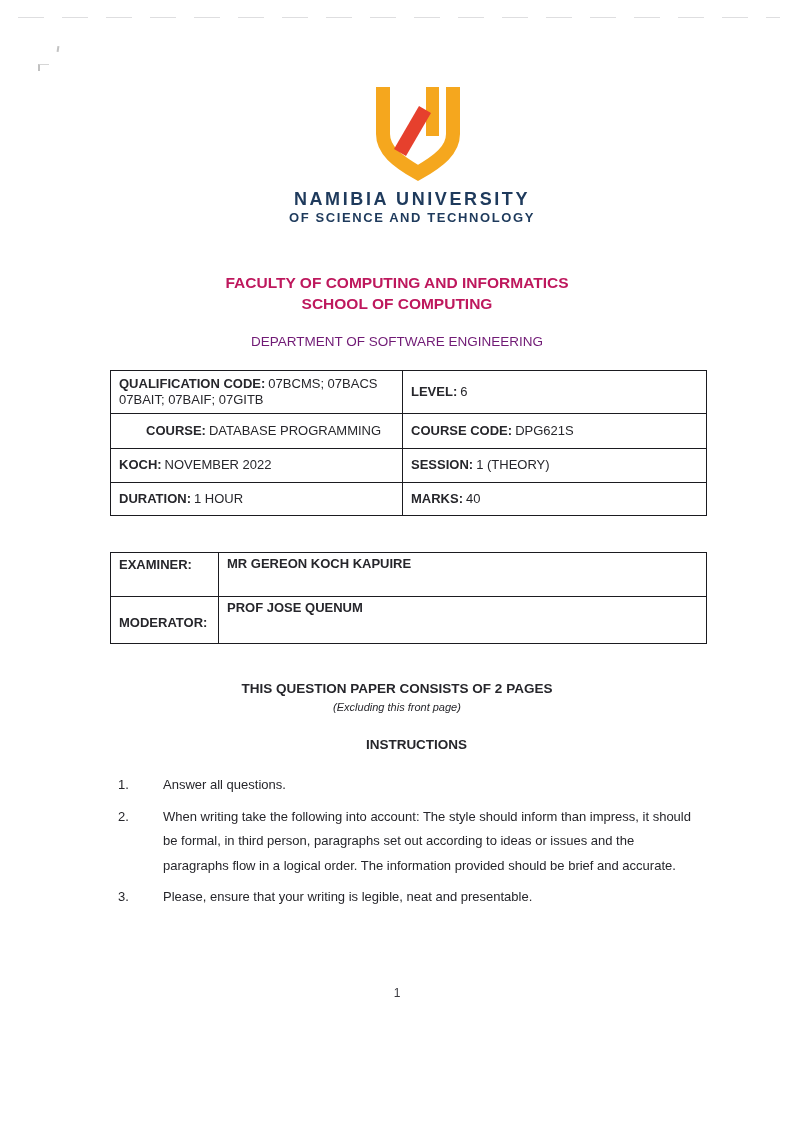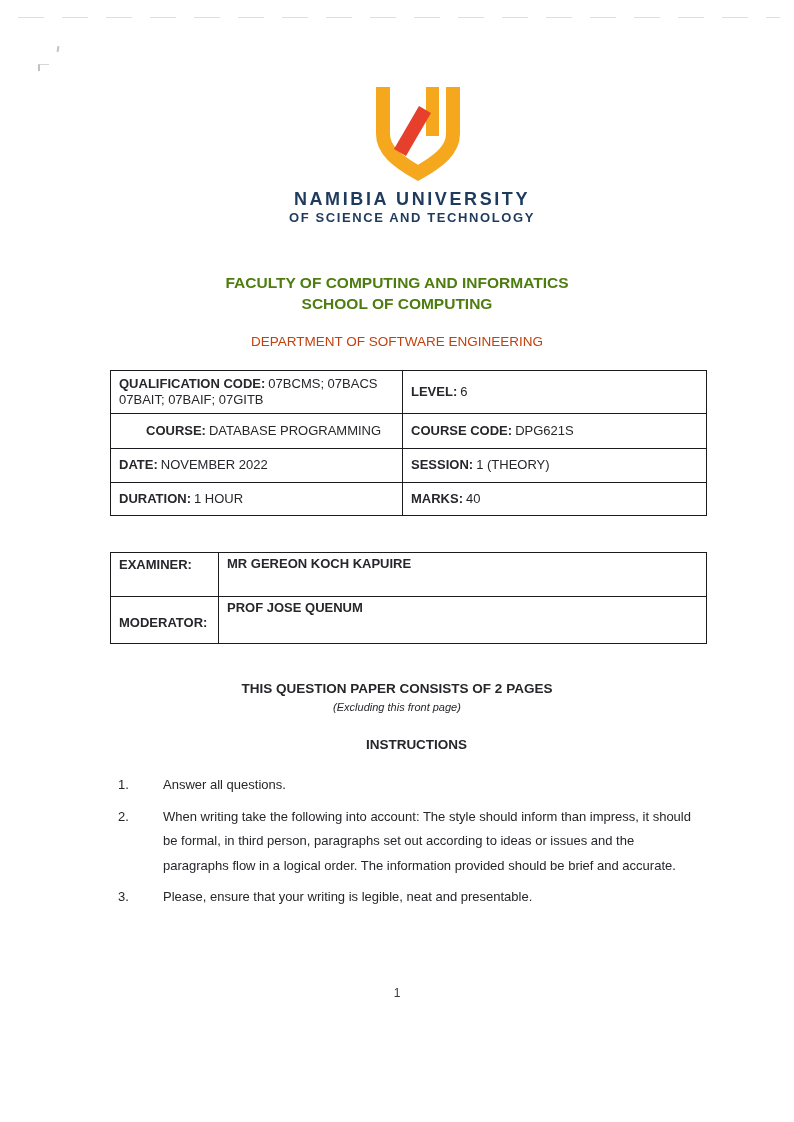--- a/index.html
+++ b/index.html
@@ -19,22 +19,22 @@
   .pencil-mark-2{position:absolute;left:38px;top:64px;width:9px;height:6px;border-left:2px solid #8f8f8f;border-top:1px solid #b5b5b5;opacity:.55;}
 
   
   .logo-shield{position:absolute;left:375px;top:84px;width:86px;height:104px;}
   .logo-text{position:absolute;left:0;right:0;top:189px;text-align:center;transform:translateX(15px);}
   .logo-name{font-size:18px;font-weight:700;letter-spacing:2.6px;line-height:20px;}
   .logo-sub{font-size:13px;font-weight:700;letter-spacing:1.6px;line-height:17px;}
 
   
   .faculty-block{position:absolute;left:0;right:0;top:272px;text-align:center;}
-  .faculty-line{font-size:15.5px;font-weight:700;line-height:21px;color:#4d7c0f;}
-  .dept-line{position:absolute;left:0;right:0;top:334px;text-align:center;font-size:13.5px;color:#c2410c;}
+  .faculty-line{font-size:15.5px;font-weight:700;line-height:21px;color:#be185d;}
+  .dept-line{position:absolute;left:0;right:0;top:334px;text-align:center;font-size:13.5px;color:#701a75;}
 
   
   table{border-collapse:collapse;table-layout:fixed;}
   .doc-table{position:absolute;left:110px;width:596px;font-size:13px;}
   .doc-table td{border:1.6px solid #1b1b20;padding:2px 8px;vertical-align:middle;line-height:16.5px;}
   .t1{top:370px;}
   .t2{top:552px;}
   b.lbl{font-weight:700;margin-right:3px;}
   .cell-qual{padding-right:58px !important;}
   .t2 .title-cell{text-align:center;font-weight:700;height:22px;}
@@ -94,21 +94,21 @@
   <tr>
     <td style="height:30px;padding-left:35px;">
       <b class="lbl">COURSE:</b><span>DATABASE PROGRAMMING</span>
     </td>
     <td>
       <b class="lbl">COURSE CODE:</b><span>DPG621S</span>
     </td>
   </tr>
   <tr>
     <td style="height:29px;">
-      <b class="lbl">DATE:</b><span>NOVEMBER 2022</span>
+      <b class="lbl">KOCH:</b><span>NOVEMBER 2022</span>
     </td>
     <td>
       <b class="lbl">SESSION:</b><span>1 (THEORY)</span>
     </td>
   </tr>
   <tr>
     <td style="height:28px;">
       <b class="lbl">DURATION:</b><span>1 HOUR</span>
     </td>
     <td>

